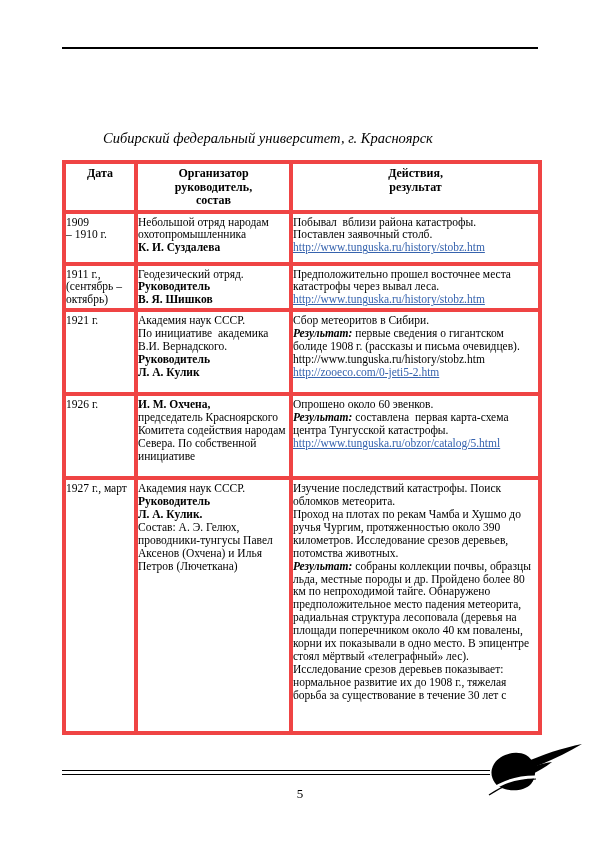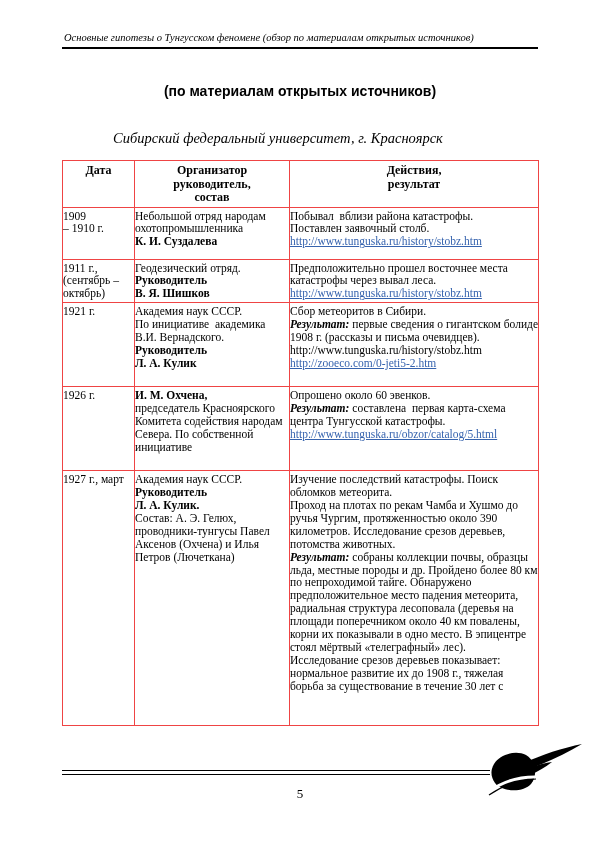--- a/index.html
+++ b/index.html
@@ -23,30 +23,30 @@
     position:absolute; left:0; top:83px; width:600px; margin:0;
     text-align:center; font-family:"Liberation Sans", sans-serif;
     font-weight:bold; font-size:14px; line-height:17px;
   }
   .authors {
     position:absolute; left:0; top:110px; width:600px;
     text-align:center; font-weight:bold; font-style:italic; font-size:14.5px;
     white-space:pre-wrap;
   }
   .affiliation {
-    position:absolute; left:12px; top:130px; width:532px;
+    position:absolute; left:2px; top:130px; width:532px;
     text-align:center; font-style:italic; font-size:14.5px;
   }
   table.chronology {
     position:absolute; left:62px; top:160px; width:476px;
     border-collapse:collapse; table-layout:fixed;
     font-size:11.5px; line-height:12.9px;
   }
   .chronology th, .chronology td {
-    border:1px solid #ef4444; vertical-align:top;
+    border:4px solid #ef4444; vertical-align:top;
     padding:2px 0; white-space:pre-wrap; overflow-wrap:break-word;
   }
   .chronology th {
     text-align:center; font-weight:bold; font-size:12px; line-height:13.5px; padding-top:3px;
   }
   .chronology thead tr { height:41px; }
   .chronology tbody tr:nth-child(1) { height:52px; }
   .chronology tbody tr:nth-child(2) { height:43px; }
   .chronology tbody tr:nth-child(3) { height:84px; }
   .chronology tbody tr:nth-child(4) { height:84px; }
@@ -63,24 +63,22 @@
   .page-number {
     position:absolute; left:0; top:786px; width:600px;
     text-align:center; font-size:13px;
   }
 </style>
 </head>
 <body>
 
 <div class="page">
 
-  <div class="running-header">Основные гипотезы о Тунгусском феномене (обзор по материалам открытых источников)</div>
   <div class="header-rule"></div>
 
-  <h2 class="subtitle">(по материалам открытых источников)</h2>
   <div class="affiliation">Сибирский федеральный университет, г. Красноярск</div>
 
   <table class="chronology">
     <colgroup>
       <col style="width:72px">
       <col style="width:155px">
       <col style="width:249px">
     </colgroup>
     <thead>
       <tr id="thead-row">

